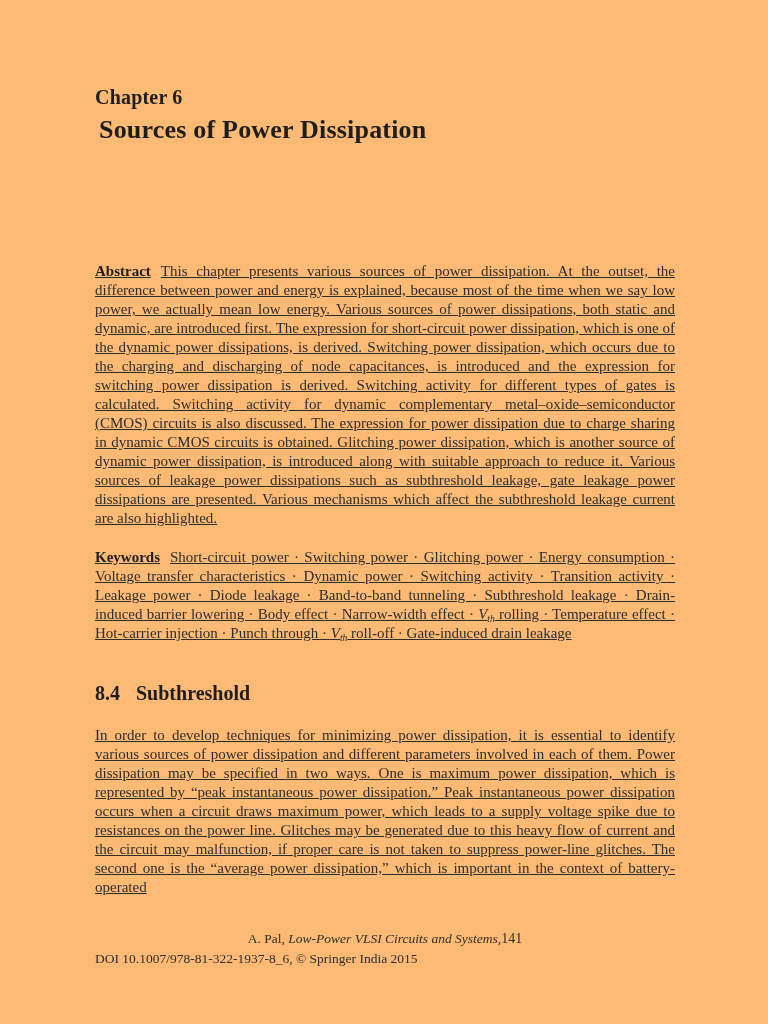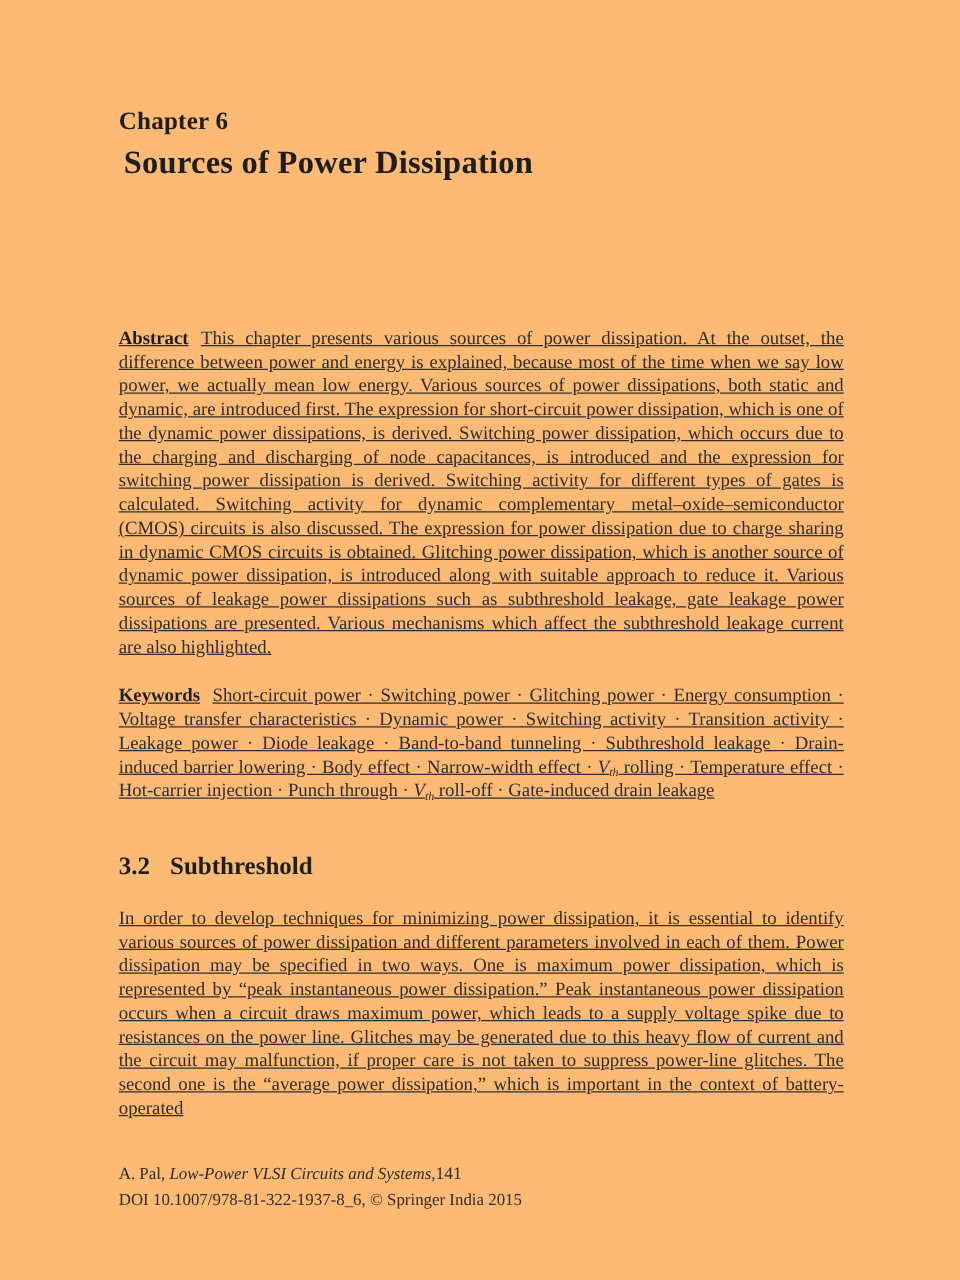--- a/index.html
+++ b/index.html
@@ -84,21 +84,21 @@
     position: absolute;
     left: 95px;
     width: 580px;
     top: 929px;
     font-size: 13.5px;
     line-height: 19.5px;
     color: #2e2e2e;
   }
   .footer-line1 {
     display: flex;
-    justify-content: flex-start;
+    justify-content: center;
     align-items: baseline;
   }
   .footer-book-title {
     font-style: italic;
   }
   .footer-page-number {
     font-size: 14px;
   }
 </style>
 </head>
@@ -108,21 +108,21 @@
   <div class="content">
 
     <h2 class="chapter-label">Chapter 6</h2>
 
     <h1 class="chapter-title">Sources of Power Dissipation</h1>
 
     <p class="para abstract-para"><span class="runin-label">Abstract</span><span>This chapter presents various sources of power dissipation. At the outset, the difference between power and energy is explained, because most of the time when we say low power, we actually mean low energy. Various sources of power dissipations, both static and dynamic, are introduced first. The expression for short-circuit power dissipation, which is one of the dynamic power dissipations, is derived. Switching power dissipation, which occurs due to the charging and discharging of node capacitances, is introduced and the expression for switching power dissipation is derived. Switching activity for different types of gates is calculated. Switching activity for dynamic complementary metal–oxide–semiconductor (CMOS) circuits is also discussed. The expression for power dissipation due to charge sharing in dynamic CMOS circuits is obtained. Glitching power dissipation, which is another source of dynamic power dissipation, is introduced along with suitable approach to reduce it. Various sources of leakage power dissipations such as subthreshold leakage, gate leakage power dissipations are presented. Various mechanisms which affect the subthreshold leakage current are also highlighted.</span></p>
 
     <p class="para keywords-para"><span class="runin-label">Keywords</span><span>Short-circuit power · Switching power · Glitching power · Energy consumption · Voltage transfer characteristics · Dynamic power · Switching activity · Transition activity · Leakage power · Diode leakage · Band-to-band tunneling · Subthreshold leakage · Drain-induced barrier lowering · Body effect · Narrow-width effect · </span><span class="vth">V</span><sub class="vth-sub">th</sub><span> rolling · Temperature effect · Hot-carrier injection · Punch through · </span><span class="vth">V</span><sub class="vth-sub">th</sub><span> roll-off · Gate-induced drain leakage</span></p>
 
-    <h3 class="section-heading"><span class="section-number">3.2</span><span class="section-title">Subthreshold</span></h3>
+    <h3 class="section-heading"><span class="section-number">8.4</span><span class="section-title">Subthreshold</span></h3>
 
     <p class="para intro-para">In order to develop techniques for minimizing power dissipation, it is essential to identify various sources of power dissipation and different parameters involved in each of them. Power dissipation may be specified in two ways. One is maximum power dissipation, which is represented by “peak instantaneous power dissipation.” Peak instantaneous power dissipation occurs when a circuit draws maximum power, which leads to a supply voltage spike due to resistances on the power line. Glitches may be generated due to this heavy flow of current and the circuit may malfunction, if proper care is not taken to suppress power-line glitches. The second one is the “average power dissipation,” which is important in the context of battery-operated</p>
 
   </div>
 
   <div class="footer">
     <div class="footer-line1">
       <span class="footer-left"><span>A. Pal, </span><span class="footer-book-title">Low-Power VLSI Circuits and Systems,</span></span>
       <span class="footer-page-number">141</span>
     </div>

